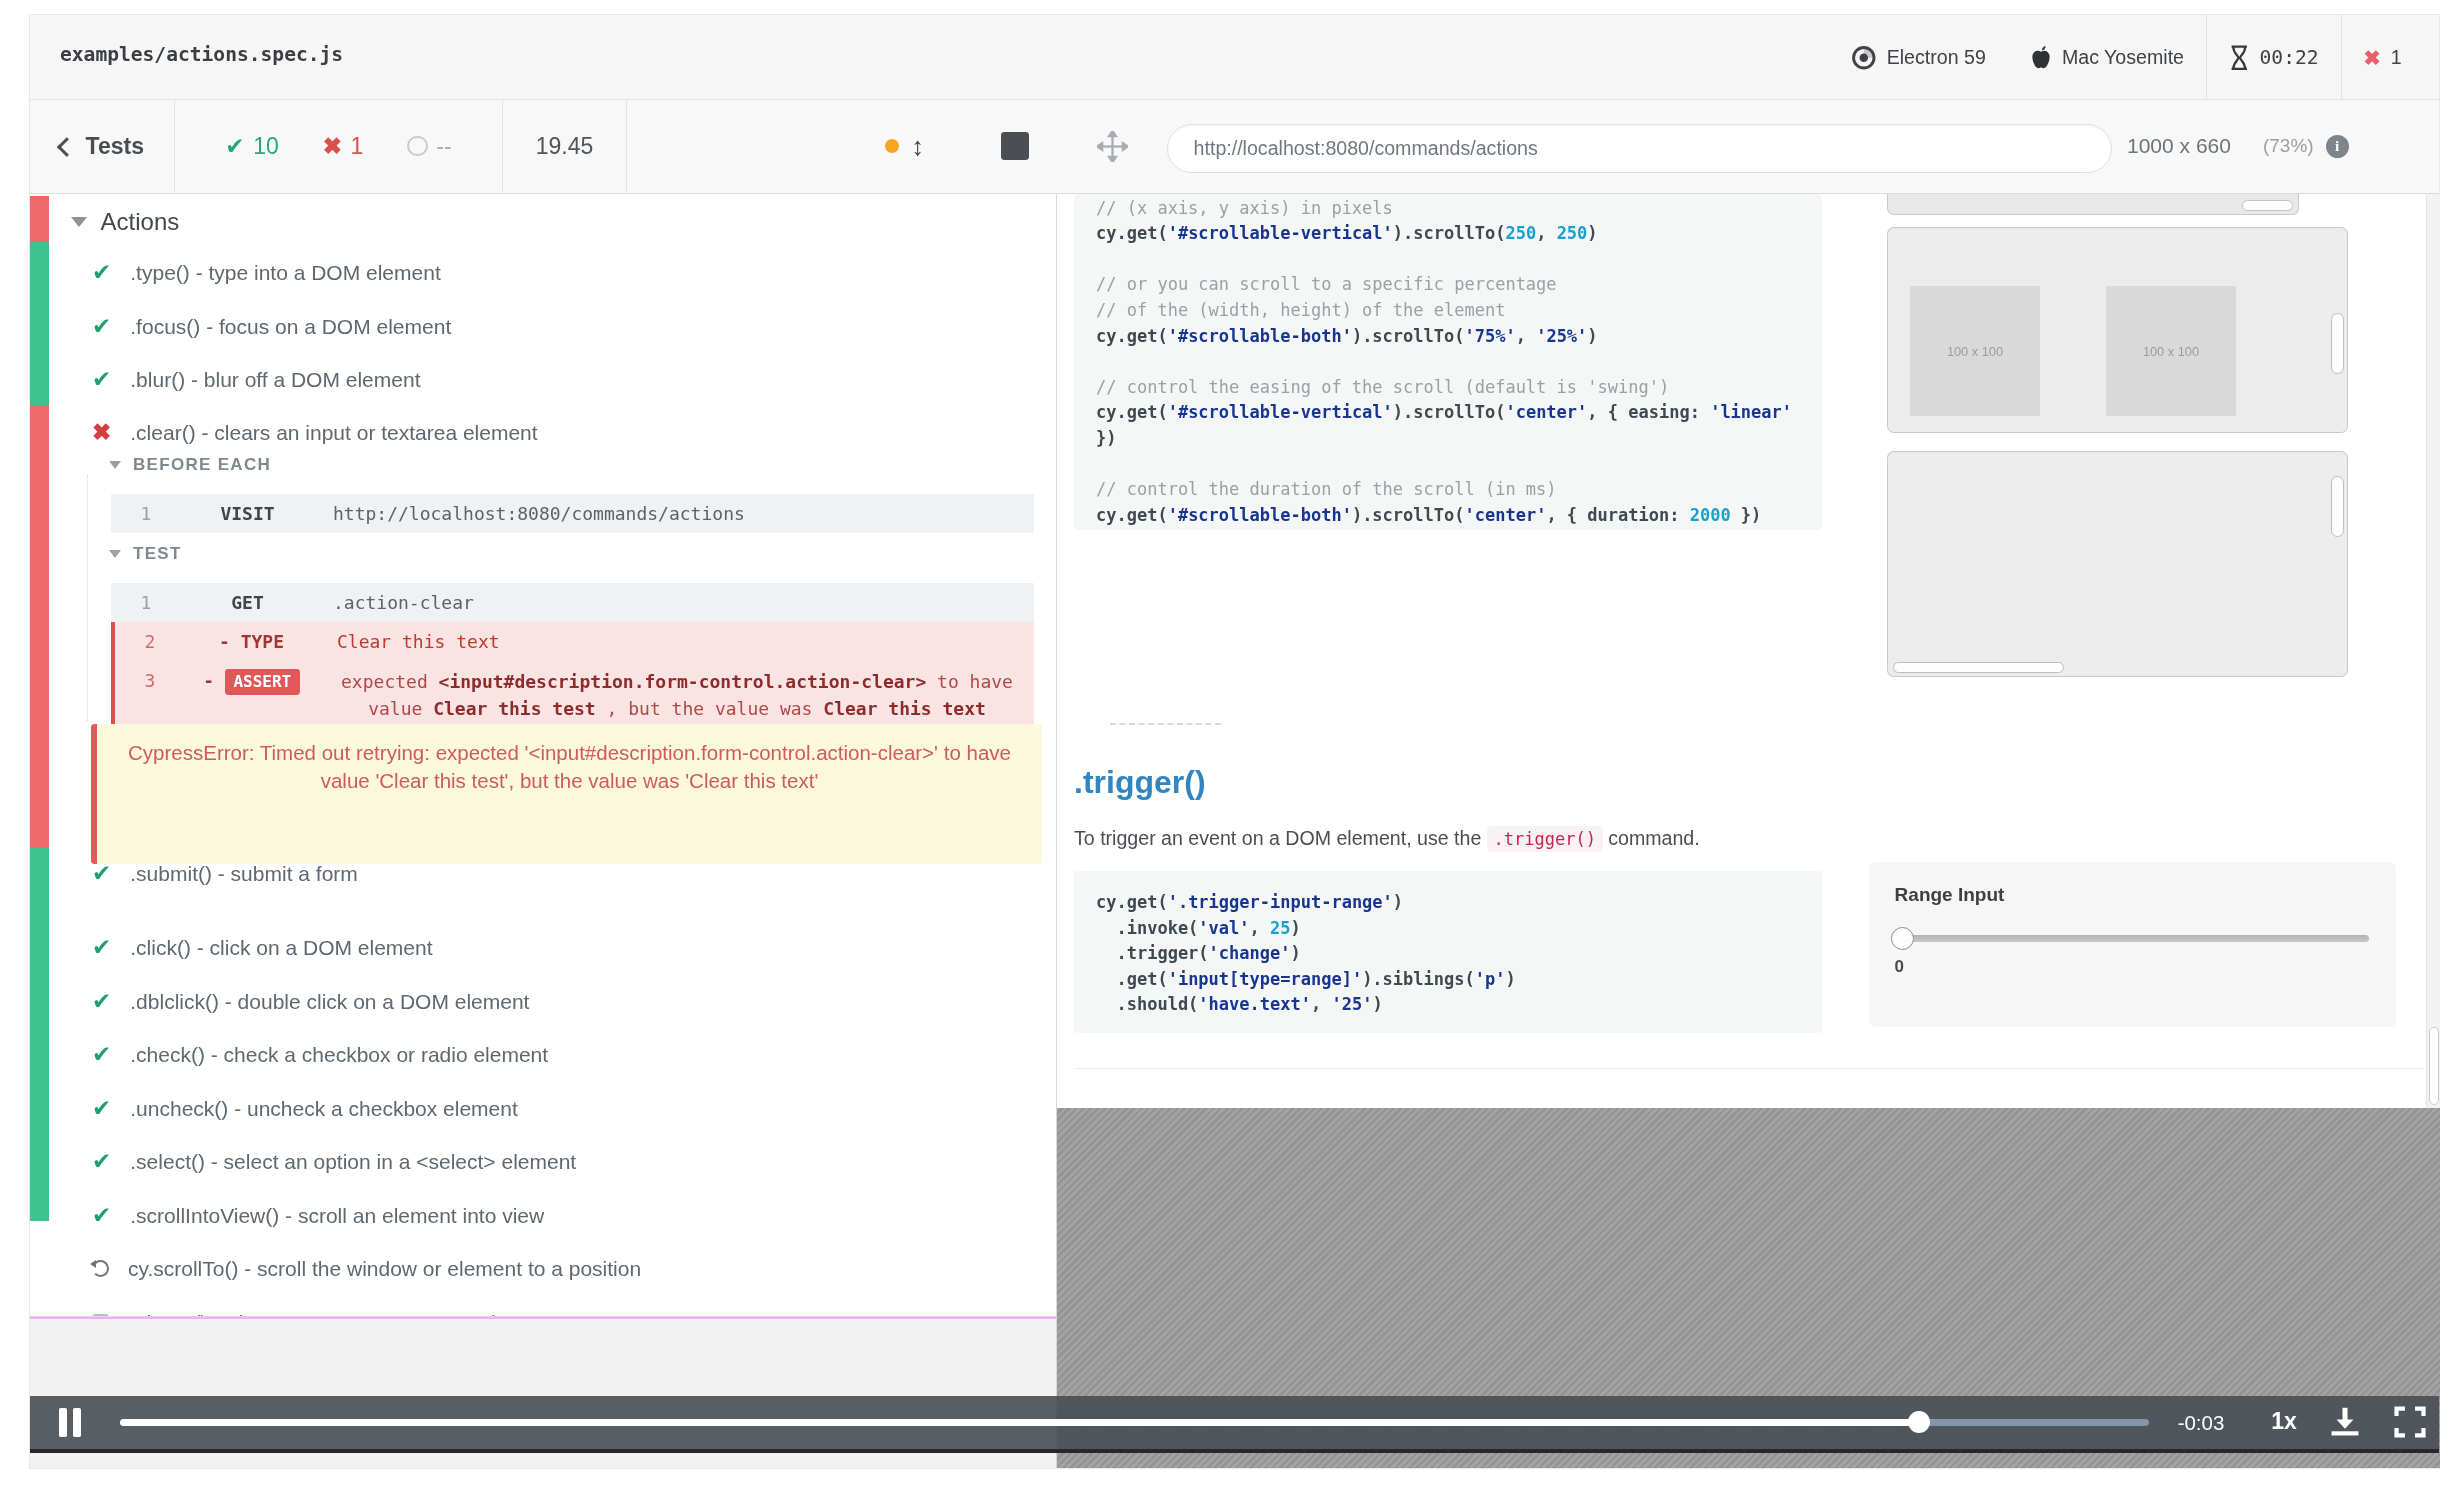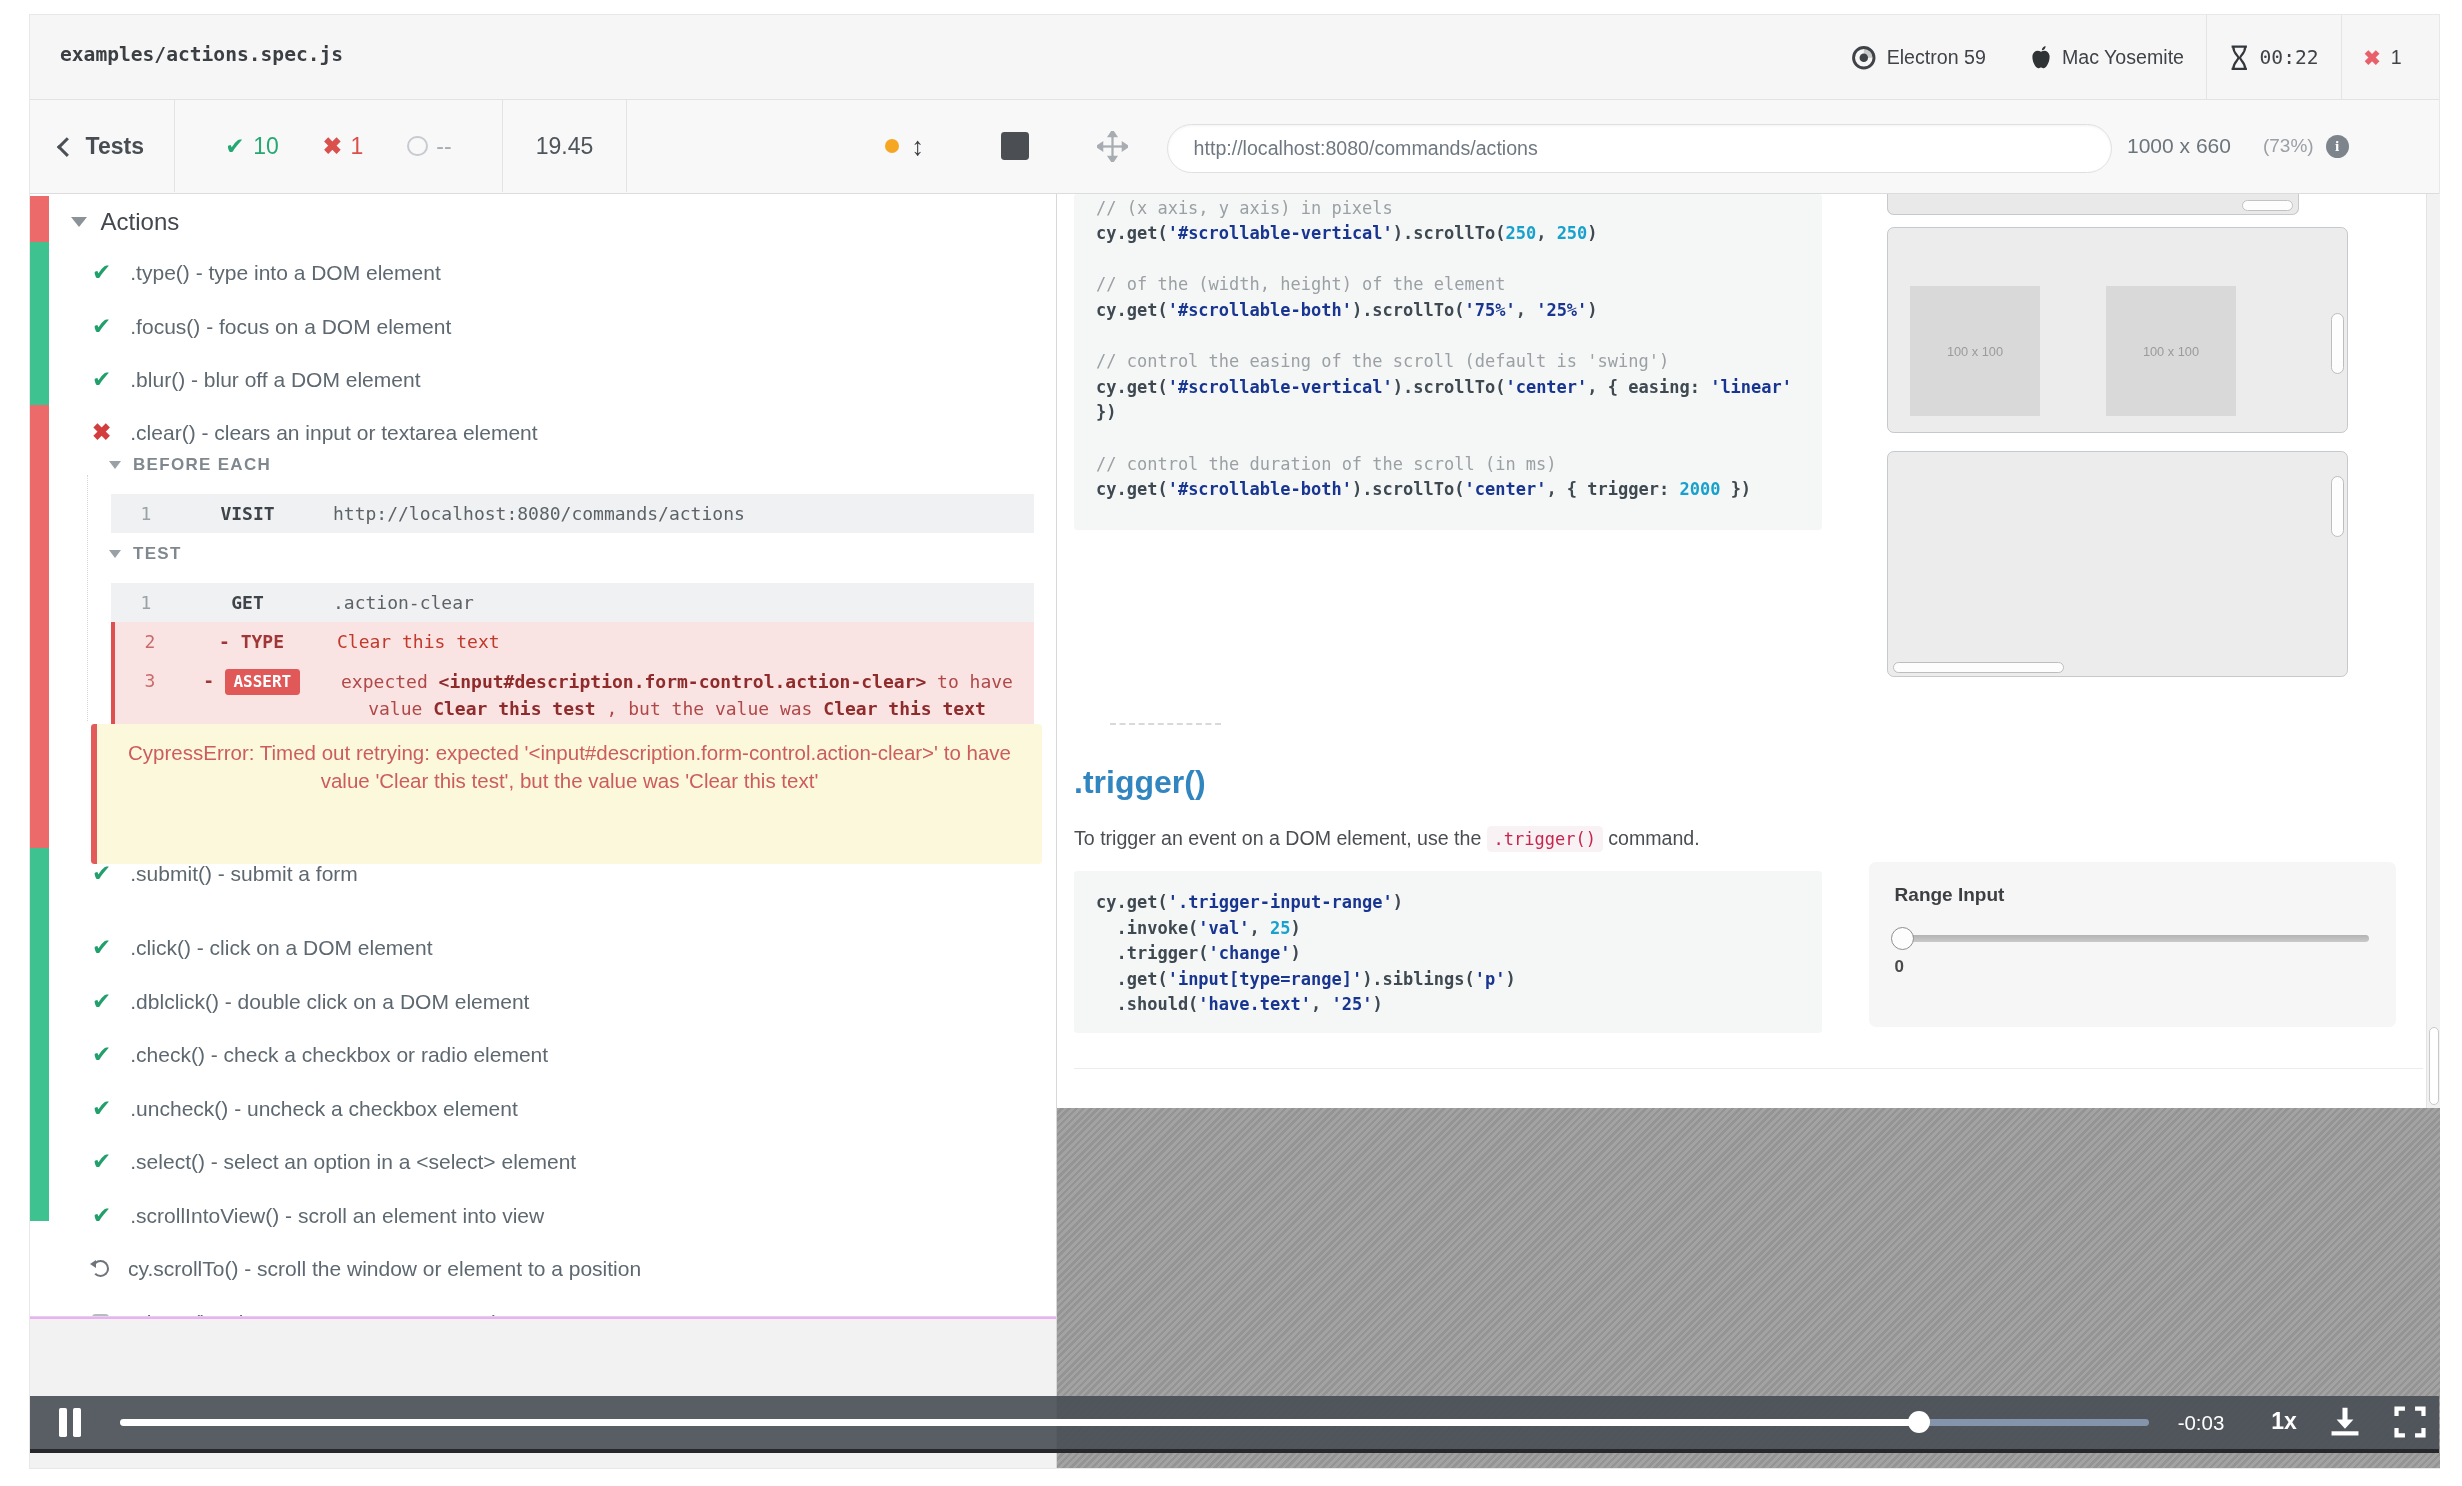--- a/index.html
+++ b/index.html
@@ -362,29 +362,30 @@
       </div>
       <div class="left-empty"></div>
     </div>
 
     <div class="right-panel">
 
       <div class="codeblock" id="codeblock1" style="top:0;height:336px;padding-top:1.7px;">
           <div class="code-line"><span class="tok-c">// (x axis, y axis) in pixels</span></div>
           <div class="code-line"><span class="tok-p">cy.get(</span><span class="tok-s">'#scrollable-vertical'</span><span class="tok-p">).scrollTo(</span><span class="tok-n">250</span><span class="tok-p">, </span><span class="tok-n">250</span><span class="tok-p">)</span></div>
           <div class="code-line">&nbsp;</div>
+          <div class="code-line"><span class="tok-c">// or you can scroll to a specific percentage</span></div>
           <div class="code-line"><span class="tok-c">// of the (width, height) of the element</span></div>
           <div class="code-line"><span class="tok-p">cy.get(</span><span class="tok-s">'#scrollable-both'</span><span class="tok-p">).scrollTo(</span><span class="tok-s">'75%'</span><span class="tok-p">, </span><span class="tok-s">'25%'</span><span class="tok-p">)</span></div>
           <div class="code-line">&nbsp;</div>
           <div class="code-line"><span class="tok-c">// control the easing of the scroll (default is 'swing')</span></div>
           <div class="code-line"><span class="tok-p">cy.get(</span><span class="tok-s">'#scrollable-vertical'</span><span class="tok-p">).scrollTo(</span><span class="tok-s">'center'</span><span class="tok-p">, { easing: </span><span class="tok-s">'linear'</span></div>
           <div class="code-line"><span class="tok-p">})</span></div>
           <div class="code-line">&nbsp;</div>
           <div class="code-line"><span class="tok-c">// control the duration of the scroll (in ms)</span></div>
-          <div class="code-line"><span class="tok-p">cy.get(</span><span class="tok-s">'#scrollable-both'</span><span class="tok-p">).scrollTo(</span><span class="tok-s">'center'</span><span class="tok-p">, { trigger: </span><span class="tok-n">2000</span><span class="tok-p"> })</span></div>
+          <div class="code-line"><span class="tok-p">cy.get(</span><span class="tok-s">'#scrollable-both'</span><span class="tok-p">).scrollTo(</span><span class="tok-s">'center'</span><span class="tok-p">, { duration: </span><span class="tok-n">2000</span><span class="tok-p"> })</span></div>
         </div>
 
       <div class="dash-div"></div>
 
       <div class="trig-heading">.trigger()</div>
       <div class="trig-desc">
         <span>To trigger an event on a DOM element, use the </span>
         <span class="inline-code">.trigger()</span>
         <span> command.</span>
       </div>

